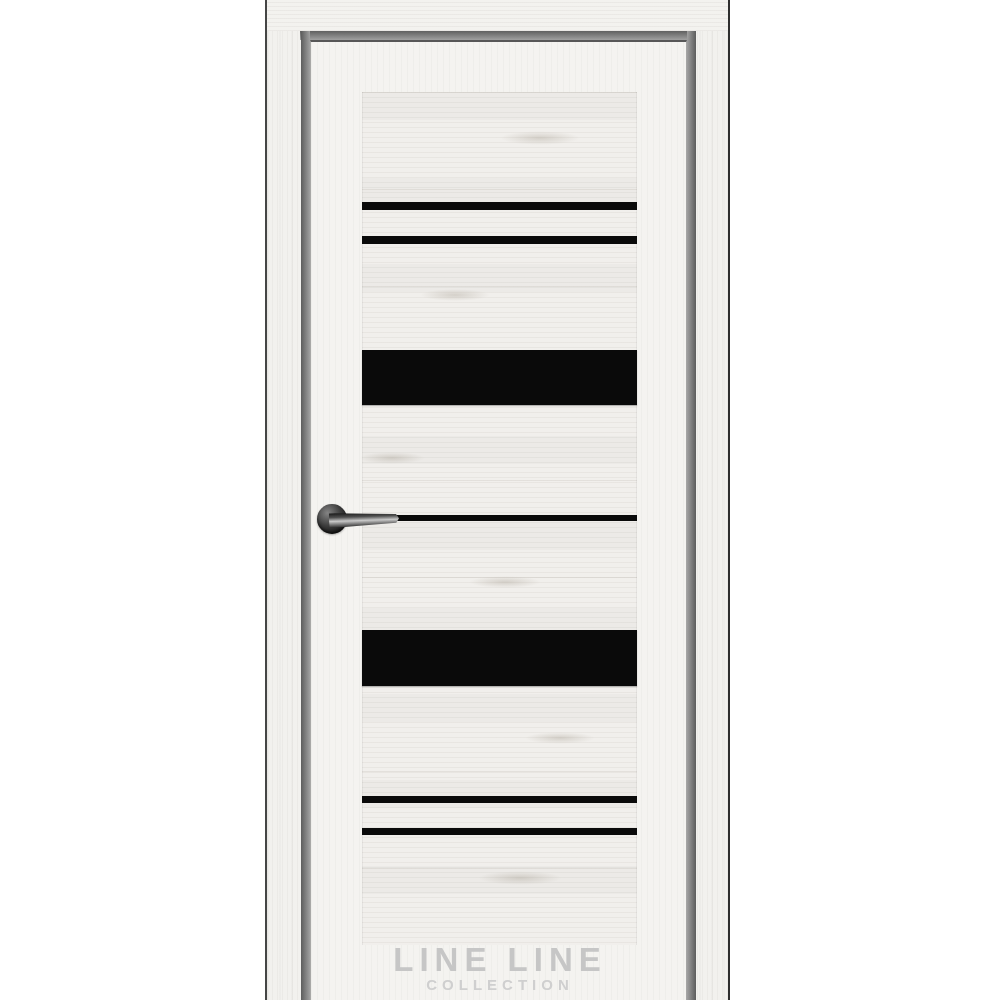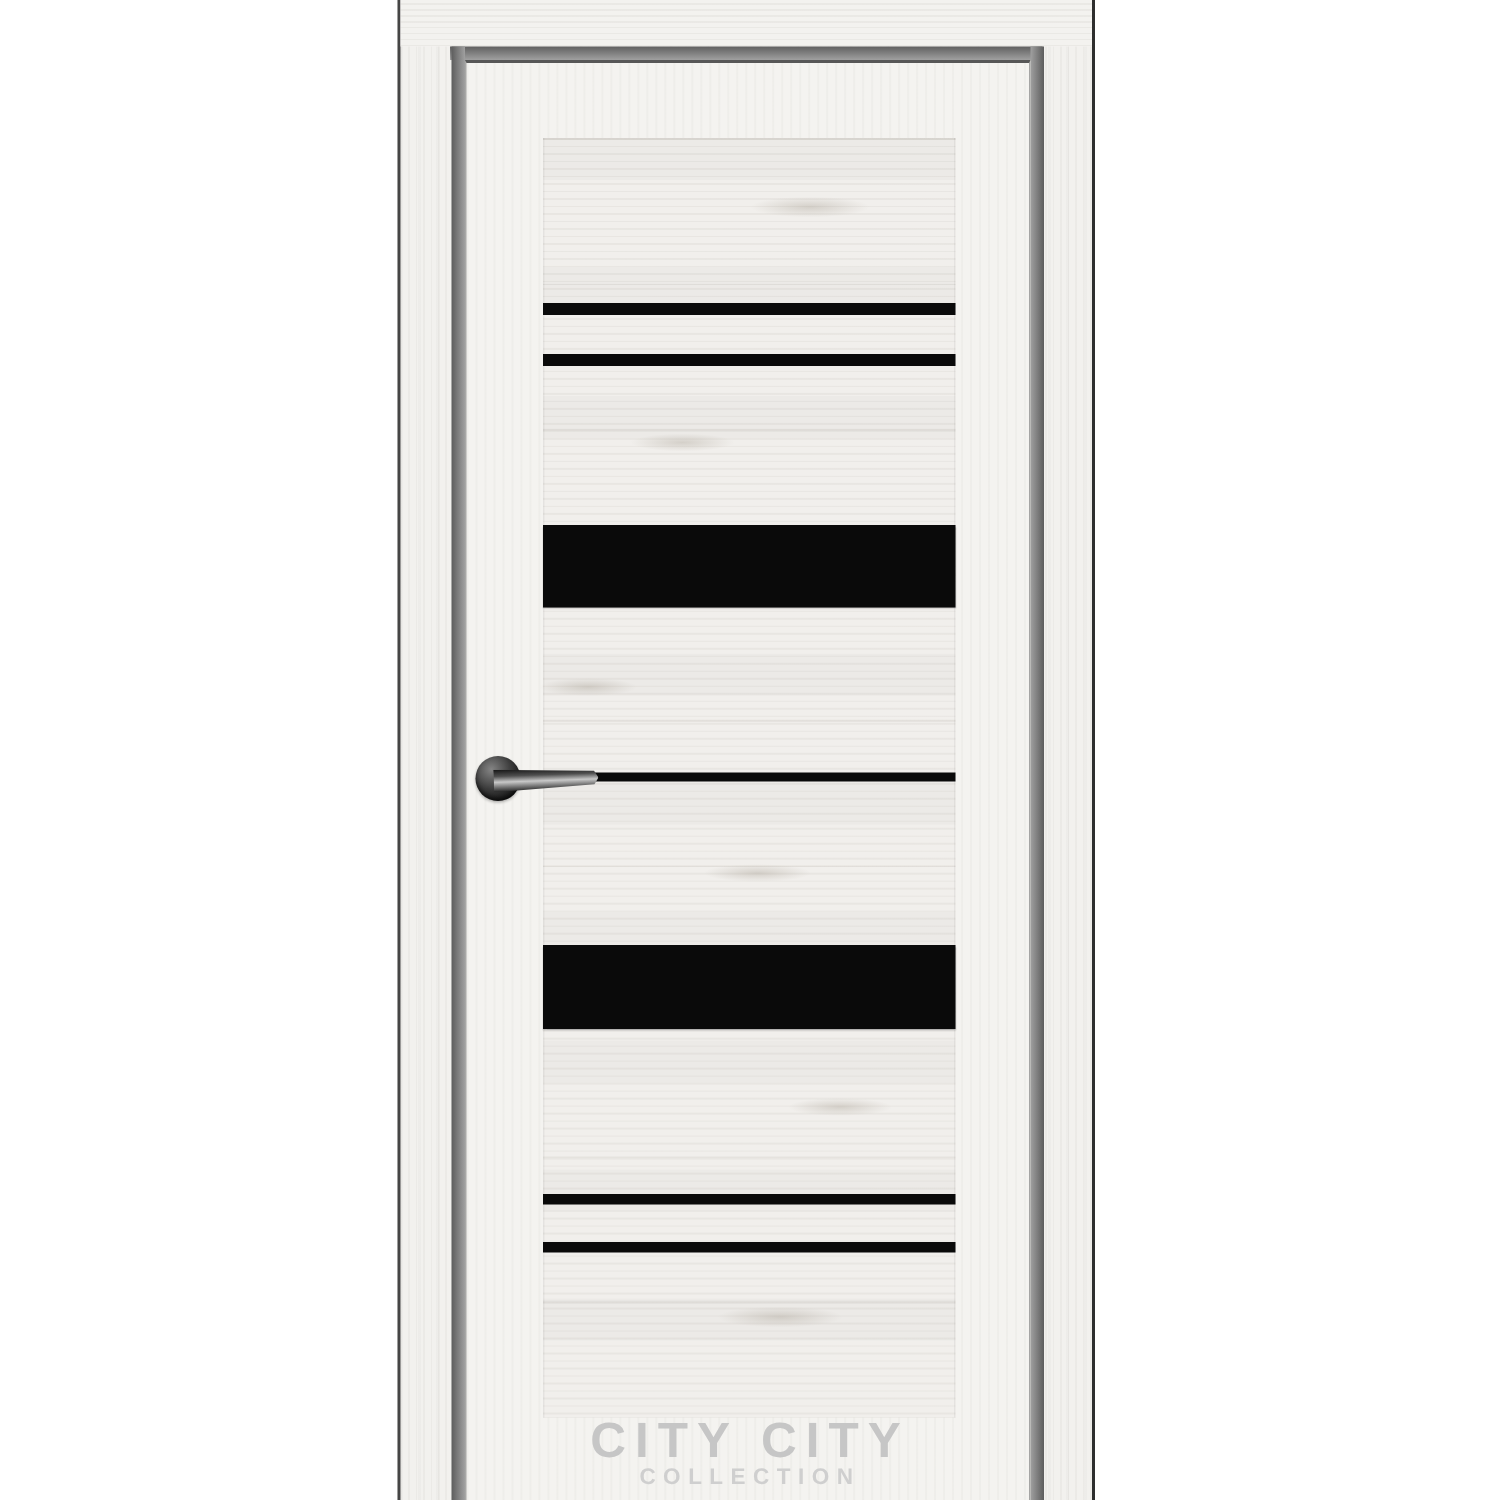--- a/index.html
+++ b/index.html
@@ -178,17 +178,17 @@
       <div class="glass-insert thin-stripe" style="left: 362px; top: 796px; width: 275px; height: 7px; background: rgb(10, 10, 10);"></div>
       <div class="glass-insert thin-stripe" style="left: 362px; top: 828px; width: 275px; height: 7px; background: rgb(10, 10, 10);"></div>
     </div>
 
   <div class="handle">
     <div class="rosette"></div>
     <div class="lever"></div>
   </div>
 
   <div class="watermark">
-    <div class="wm-line1" style="color: rgb(198, 198, 198);">CITY CITY</div>
+    <div class="wm-line1" style="color: rgb(198, 198, 198);">LINE LINE</div>
     <div class="wm-line2" style="color: rgb(207, 207, 207);">COLLECTION</div>
   </div>
 
 </div>
 
 </body></html>

